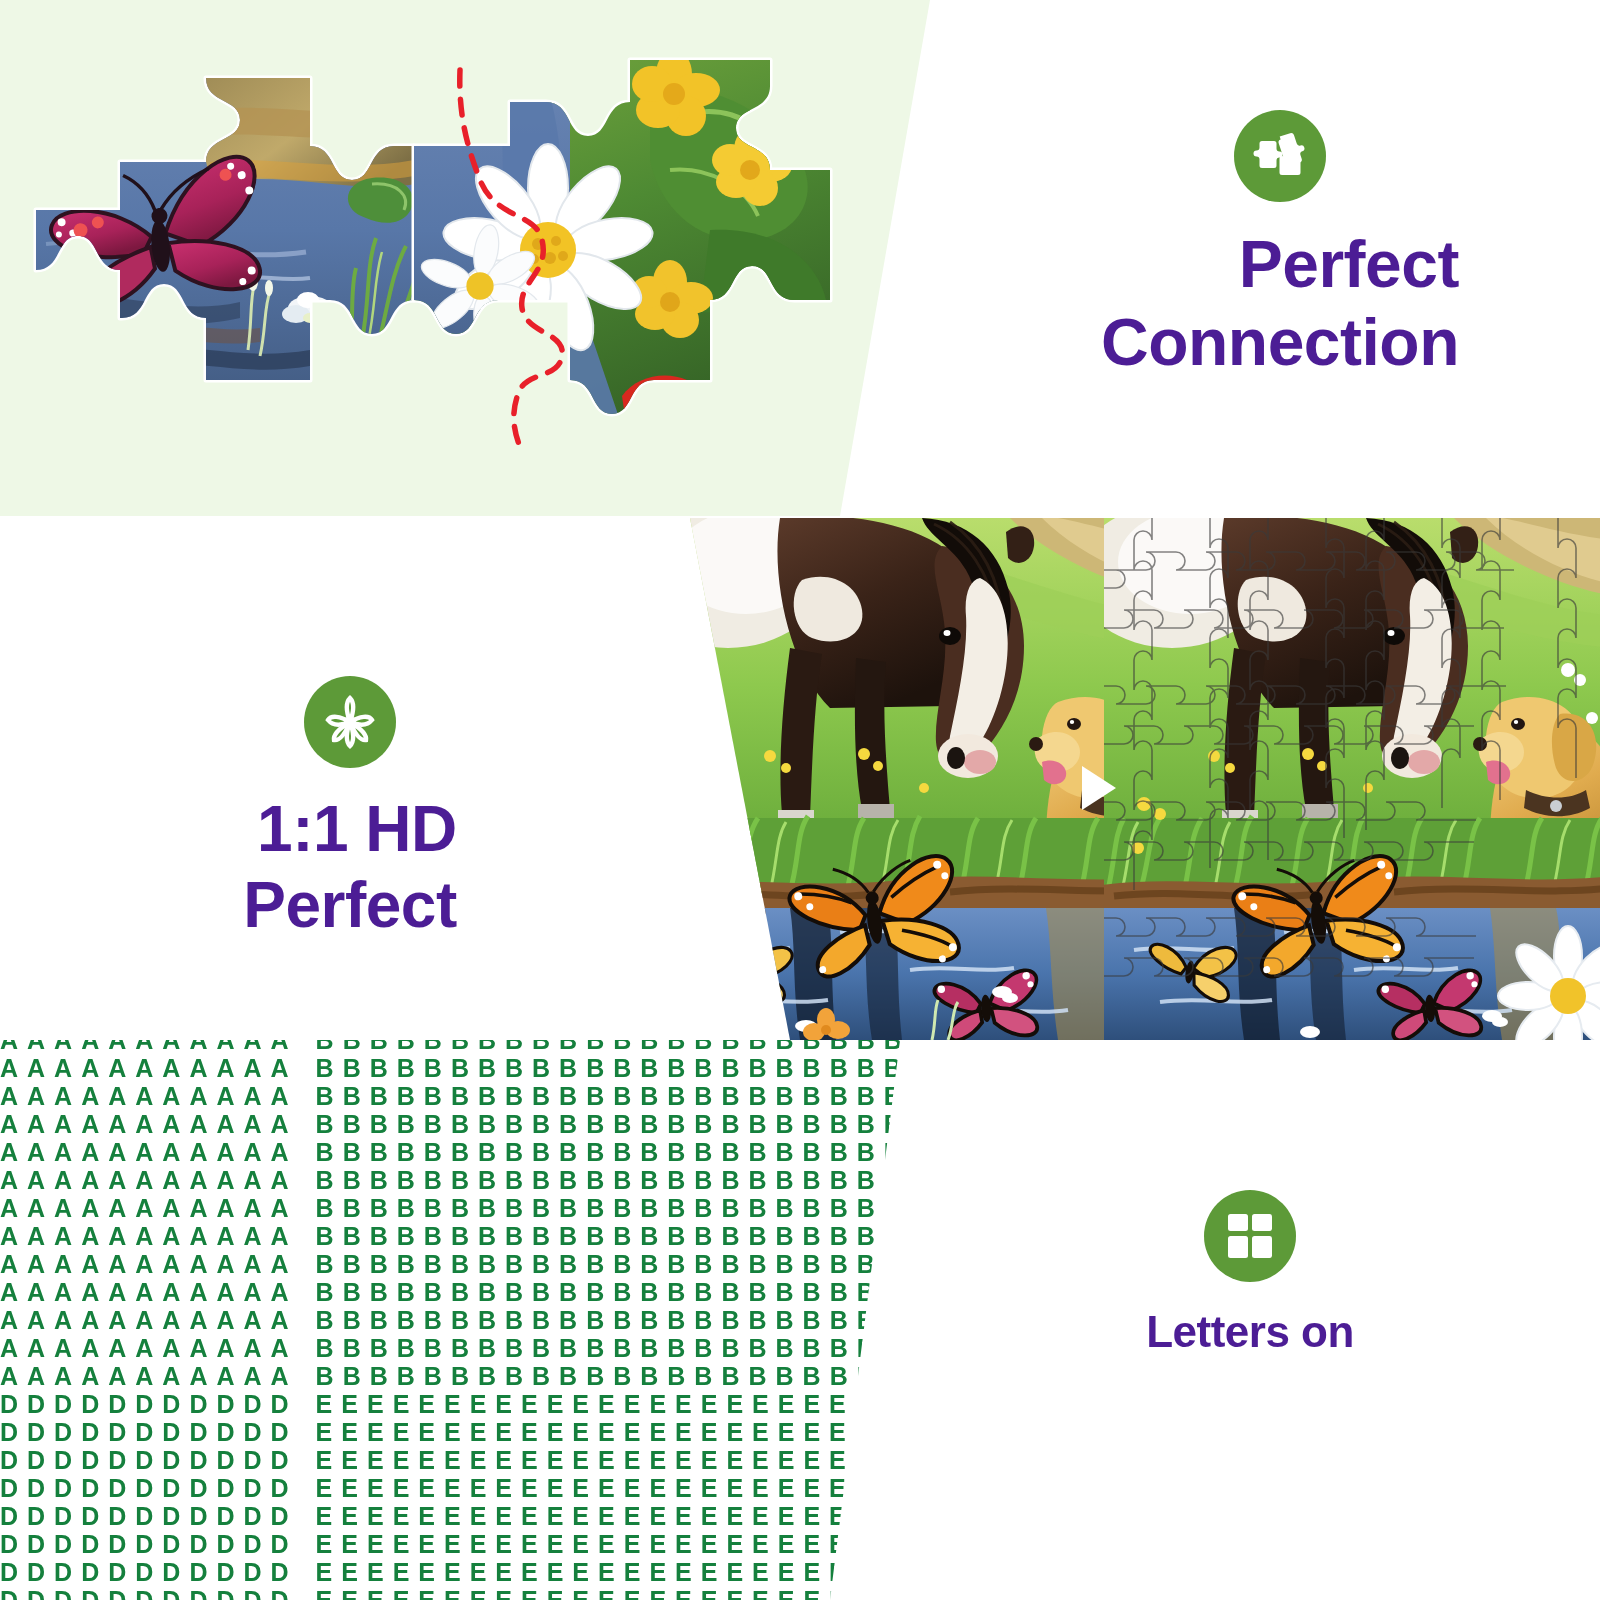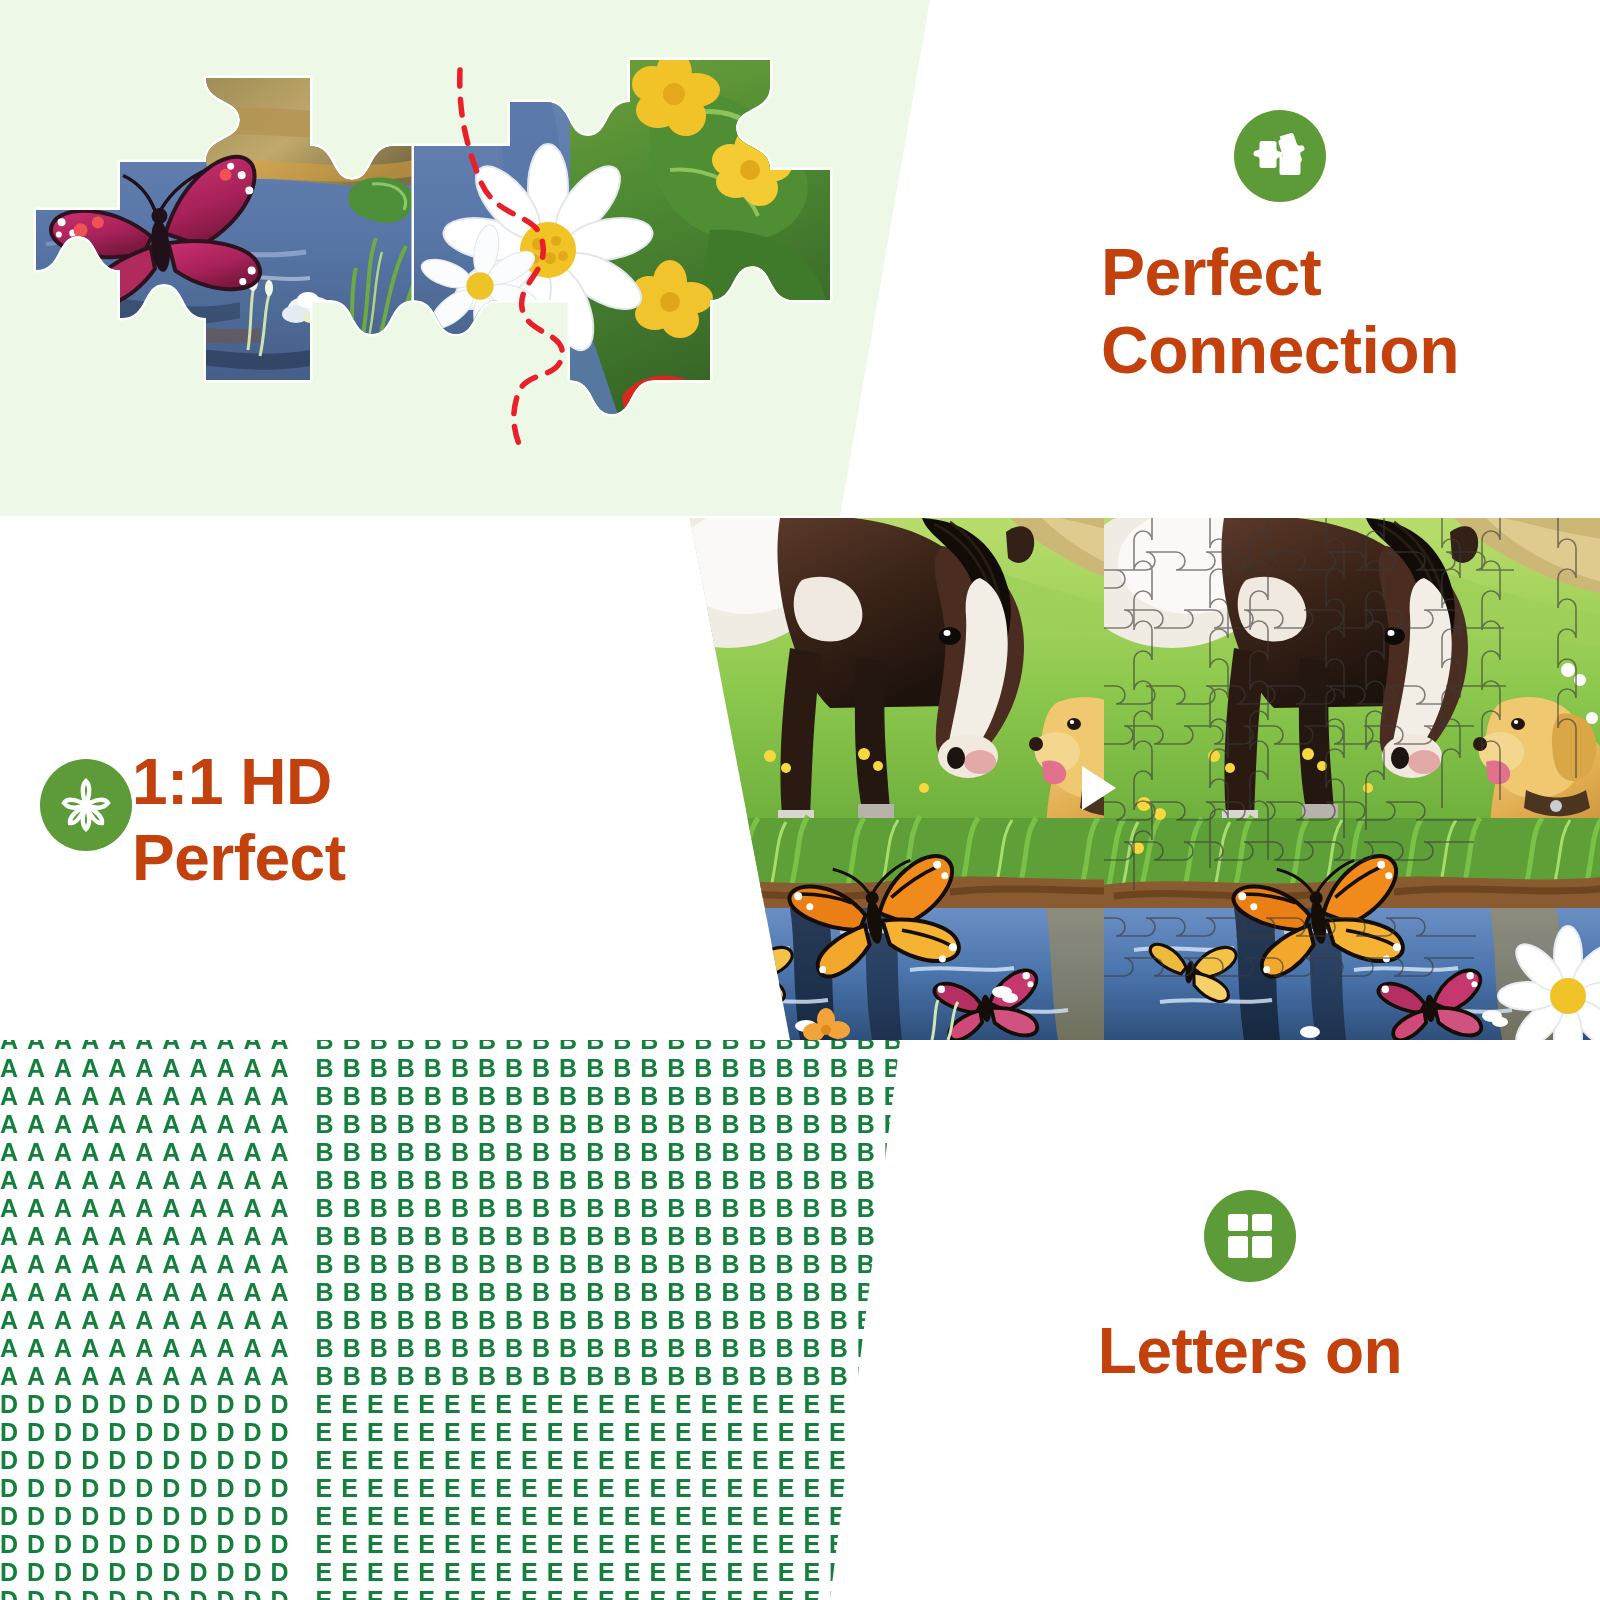--- a/index.html
+++ b/index.html
@@ -24,45 +24,45 @@
     position:absolute; left:10px; top:50px; width:840px; height:400px; z-index:3;
   }
   .puzzle-svg { width:100%; height:100%; display:block; }
 
   
   .feature-pc {
     position:absolute; left:960px; top:110px; width:640px; height:320px;
     display:flex; flex-direction:column; align-items:center; z-index:4;
   }
   .feature-hd {
-    position:absolute; left:40px; top:650px; width:620px; height:310px;
-    display:flex; flex-direction:row; align-items:center; z-index:4;
+    position:absolute; left:40px; top:676px; width:620px; height:310px;
+    display:flex; flex-direction:column; align-items:center; z-index:4;
   }
   .feature-lb {
     position:absolute; left:920px; top:1190px; width:660px; height:320px;
     display:flex; flex-direction:column; align-items:center; z-index:4;
   }
   .badge {
     width:92px; height:92px; border-radius:50%;
     background:#5d9a38;
     display:flex; align-items:center; justify-content:center;
     flex:0 0 auto;
   }
   .badge svg { display:block; }
   .feature-title {
-    margin-top:32px;
-    color:#c2410c;
+    margin-top:24px;
+    color:#4c1d95;
     font-size:66px;
     line-height:1.18;
     font-weight:bold;
-    text-align:left;
+    text-align:right;
     letter-spacing:-0.5px;
   }
   .feature-hd .feature-title { font-size:64px; }
-  .feature-lb .feature-title { font-size:64px; }
+  .feature-lb .feature-title { font-size:44px; }
 
   
   .compare {
     position:absolute; left:620px; top:518px; width:980px; height:522px;
     z-index:2;
   }
   .photo {
     position:absolute; top:0; height:522px; overflow:hidden;
   }
   .photo-left {

